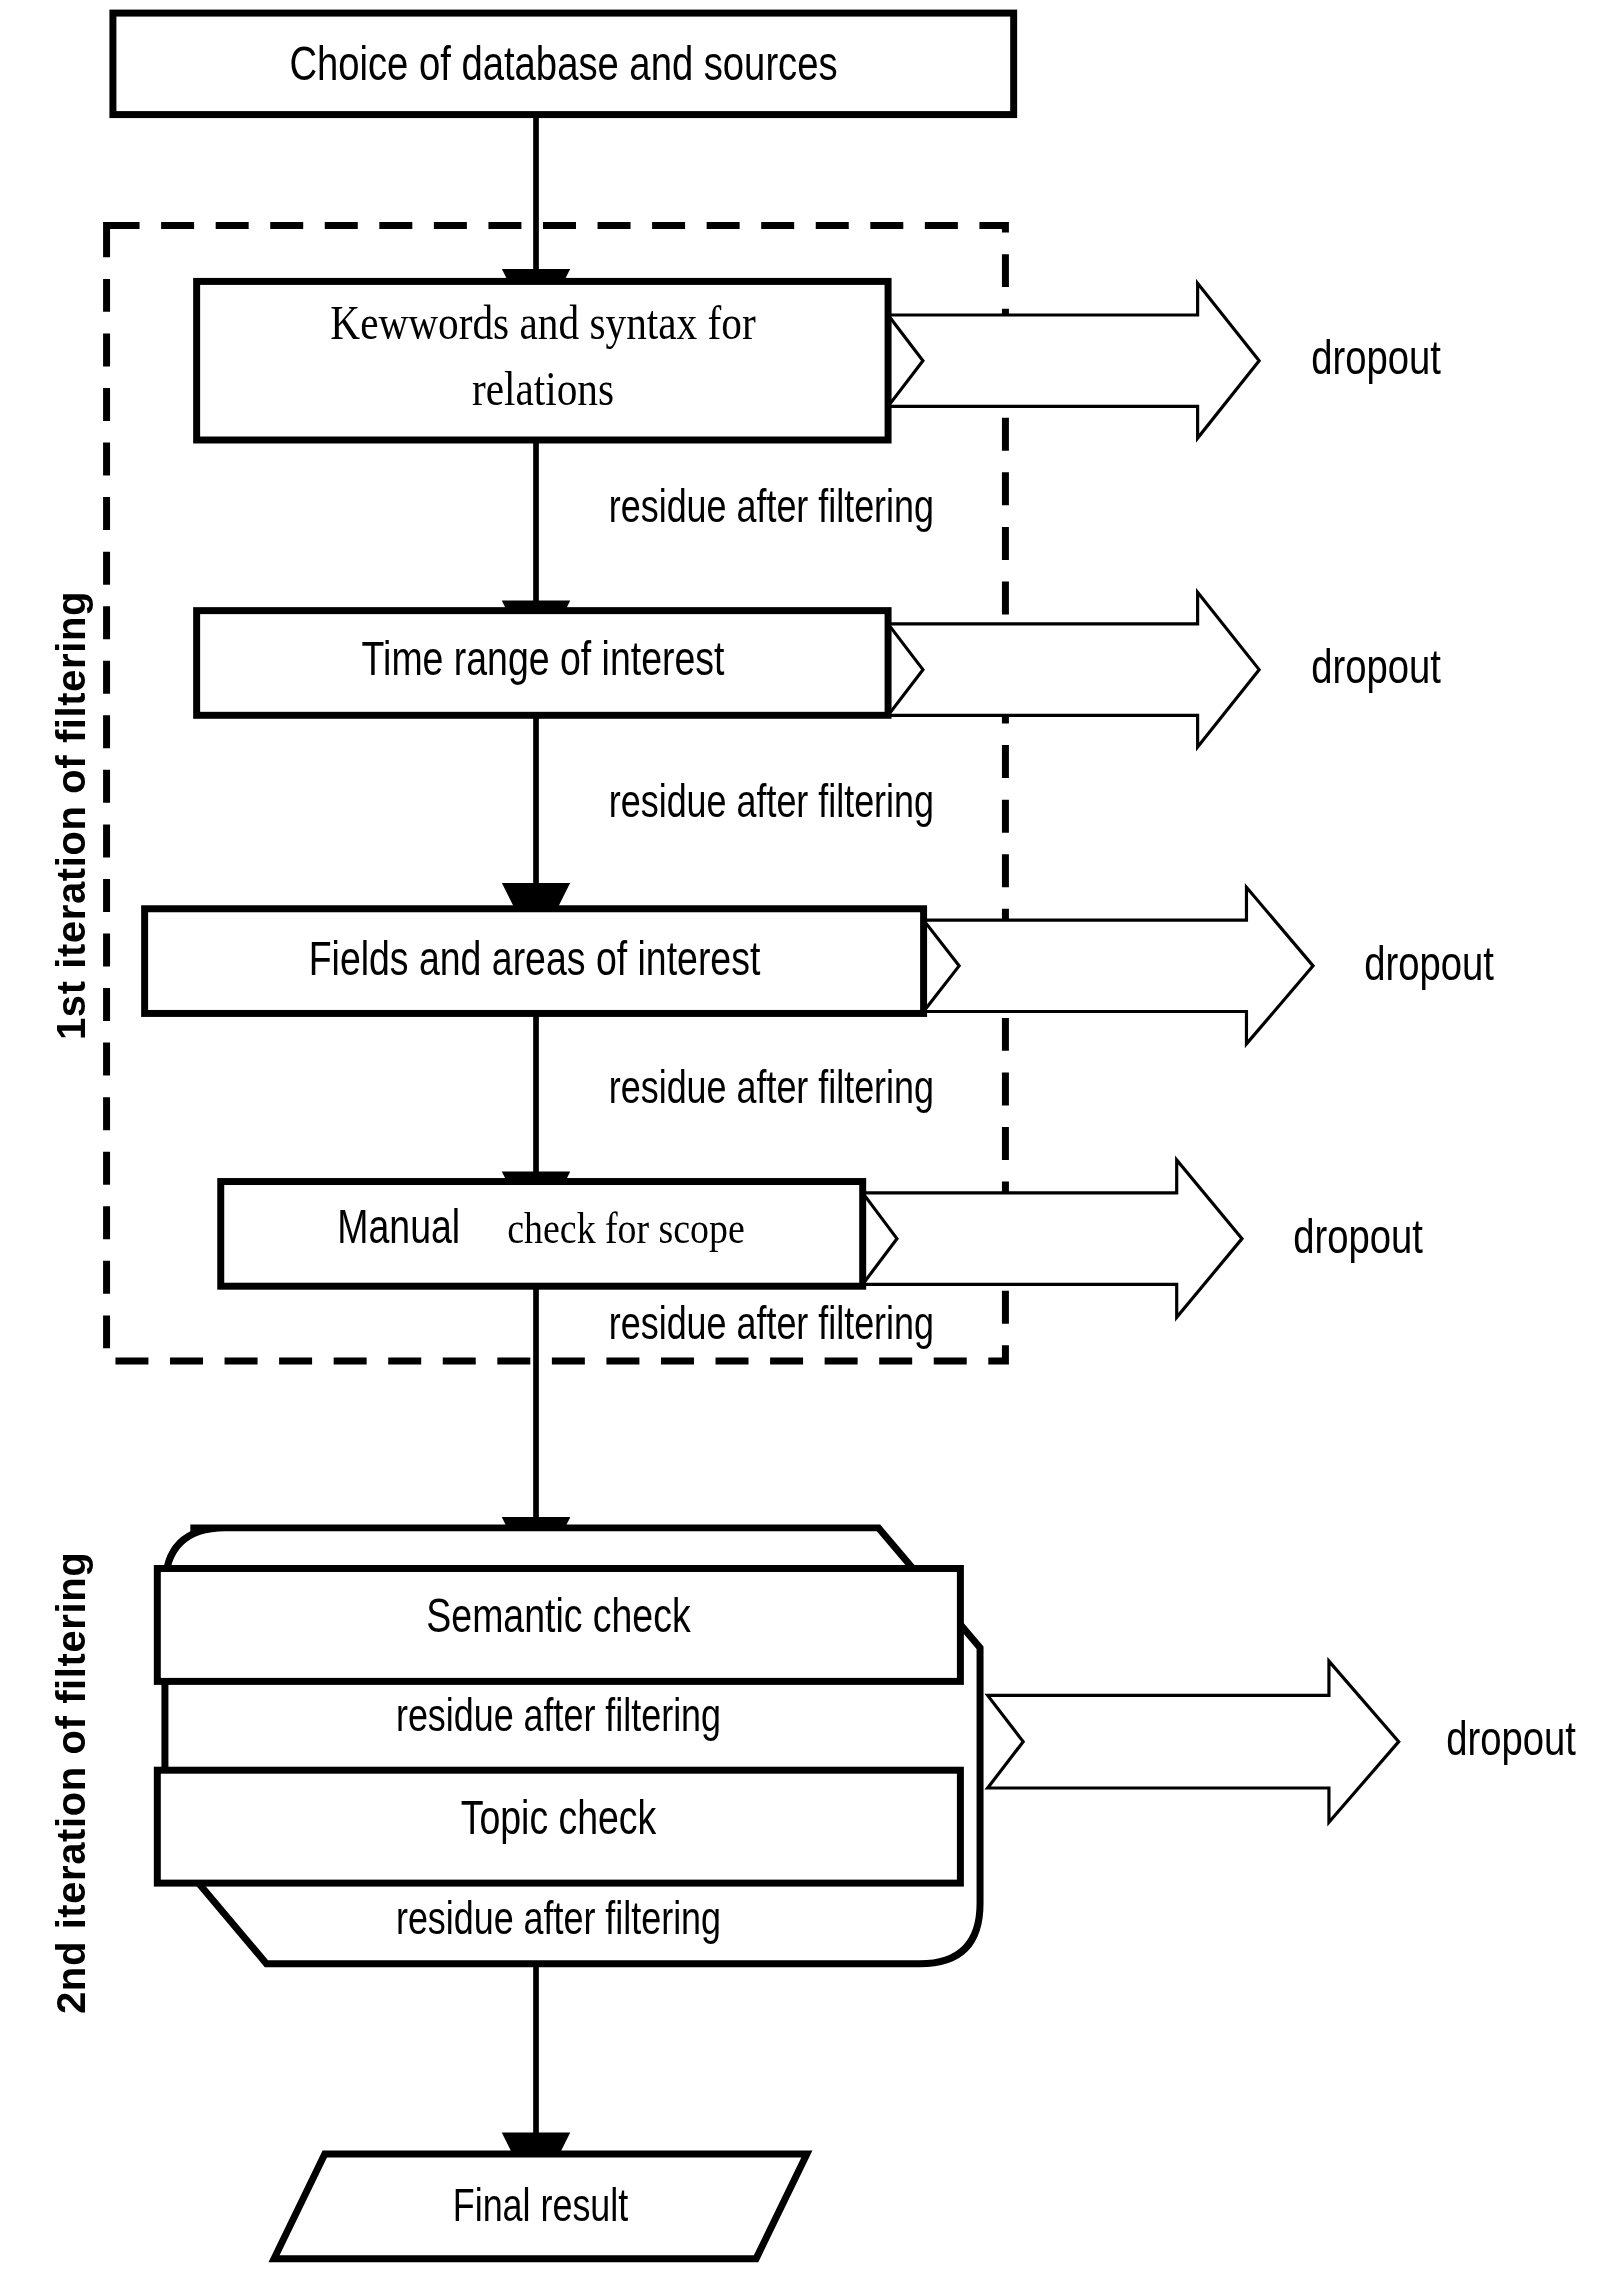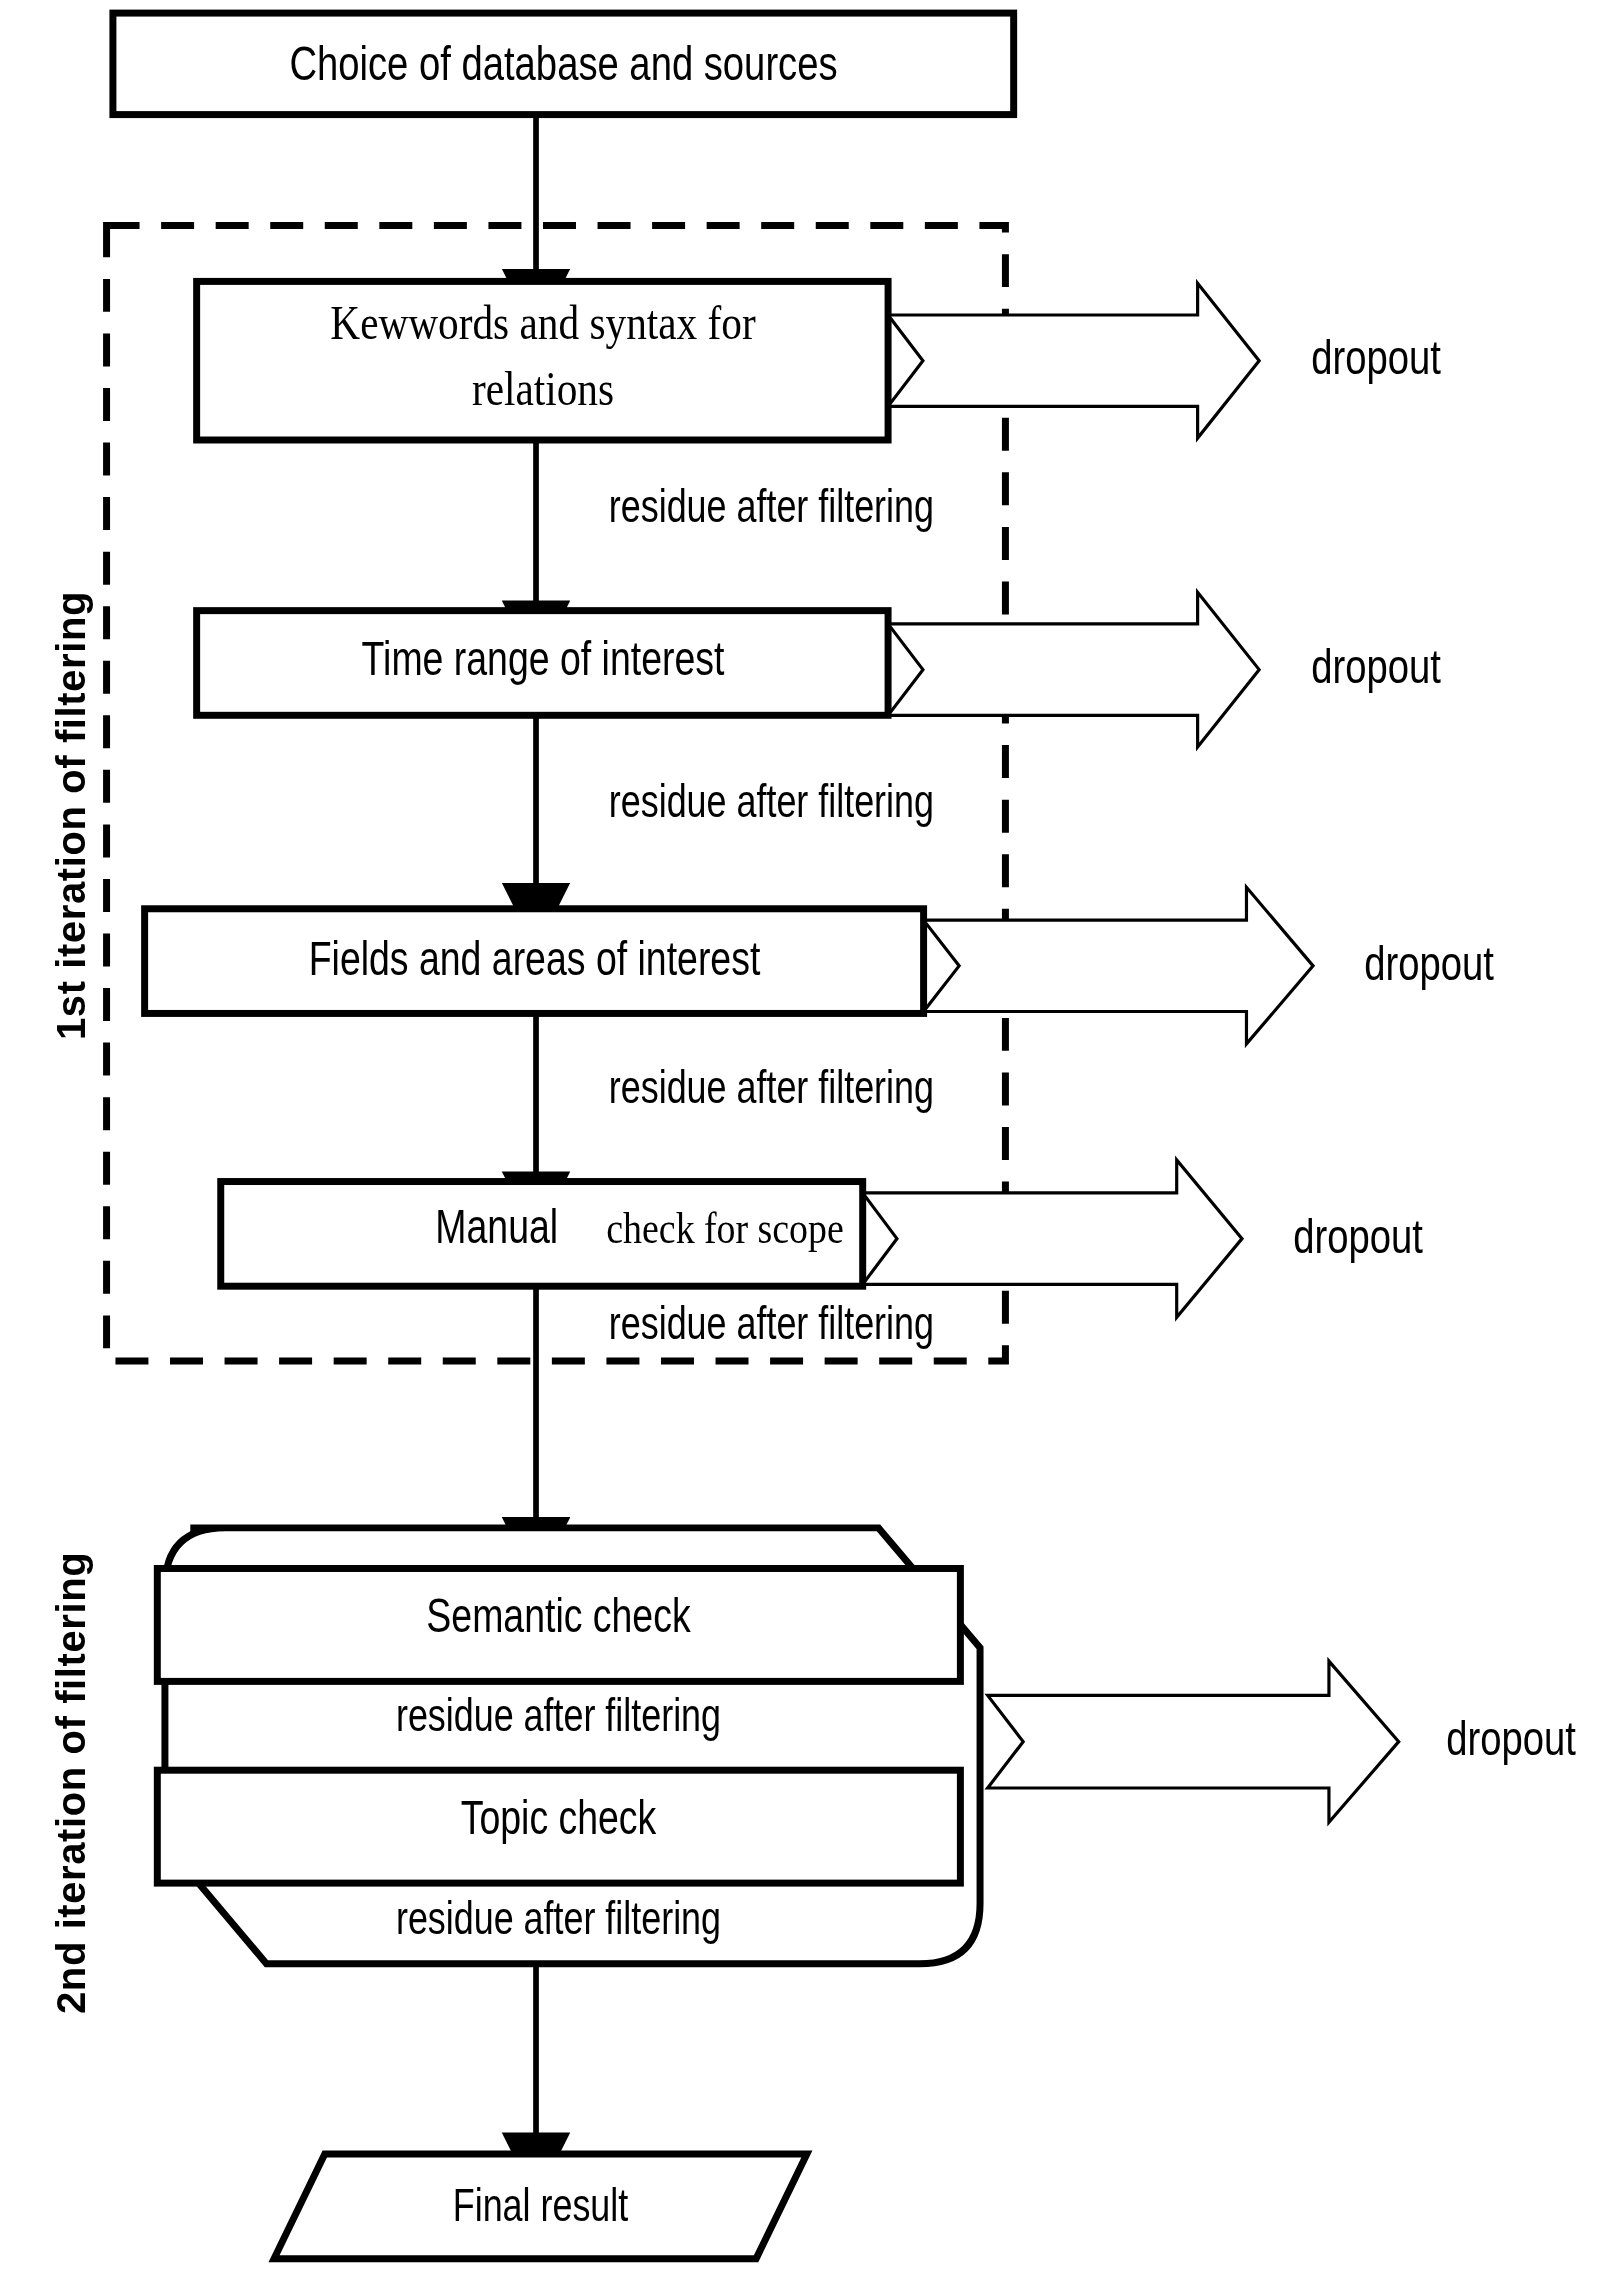--- a/index.html
+++ b/index.html
@@ -147,21 +147,21 @@
   </div>
 
   <div class="txt cond centerx" style="left:145px; top:934px; width:779px; font-size:48px;">
     <span>Fields and areas of interest</span>
   </div>
 
   <div class="txt cond" style="left:563px; top:1063px; font-size:46px;">
     <span>residue after filtering</span>
   </div>
 
-  <div class="txt centerx" style="left:221px; top:1202px; width:642px; font-size:48px;text-align:right;">
+  <div class="txt centerx" style="left:221px; top:1202px; width:642px; font-size:48px;">
     <span class="cond" style="display:inline-block;">Manual</span><span style="display:inline-block; width:11.4px;"></span><span class="serifbx" style="display:inline-block; font-size:44px;">check for scope</span>
   </div>
 
   <div class="txt cond" style="left:563px; top:1299px; font-size:46px;">
     <span>residue after filtering</span>
   </div>
 
   <div class="txt cond centerx" style="left:157px; top:1591px; width:803px; font-size:48px;">
     <span>Semantic check</span>
   </div>

